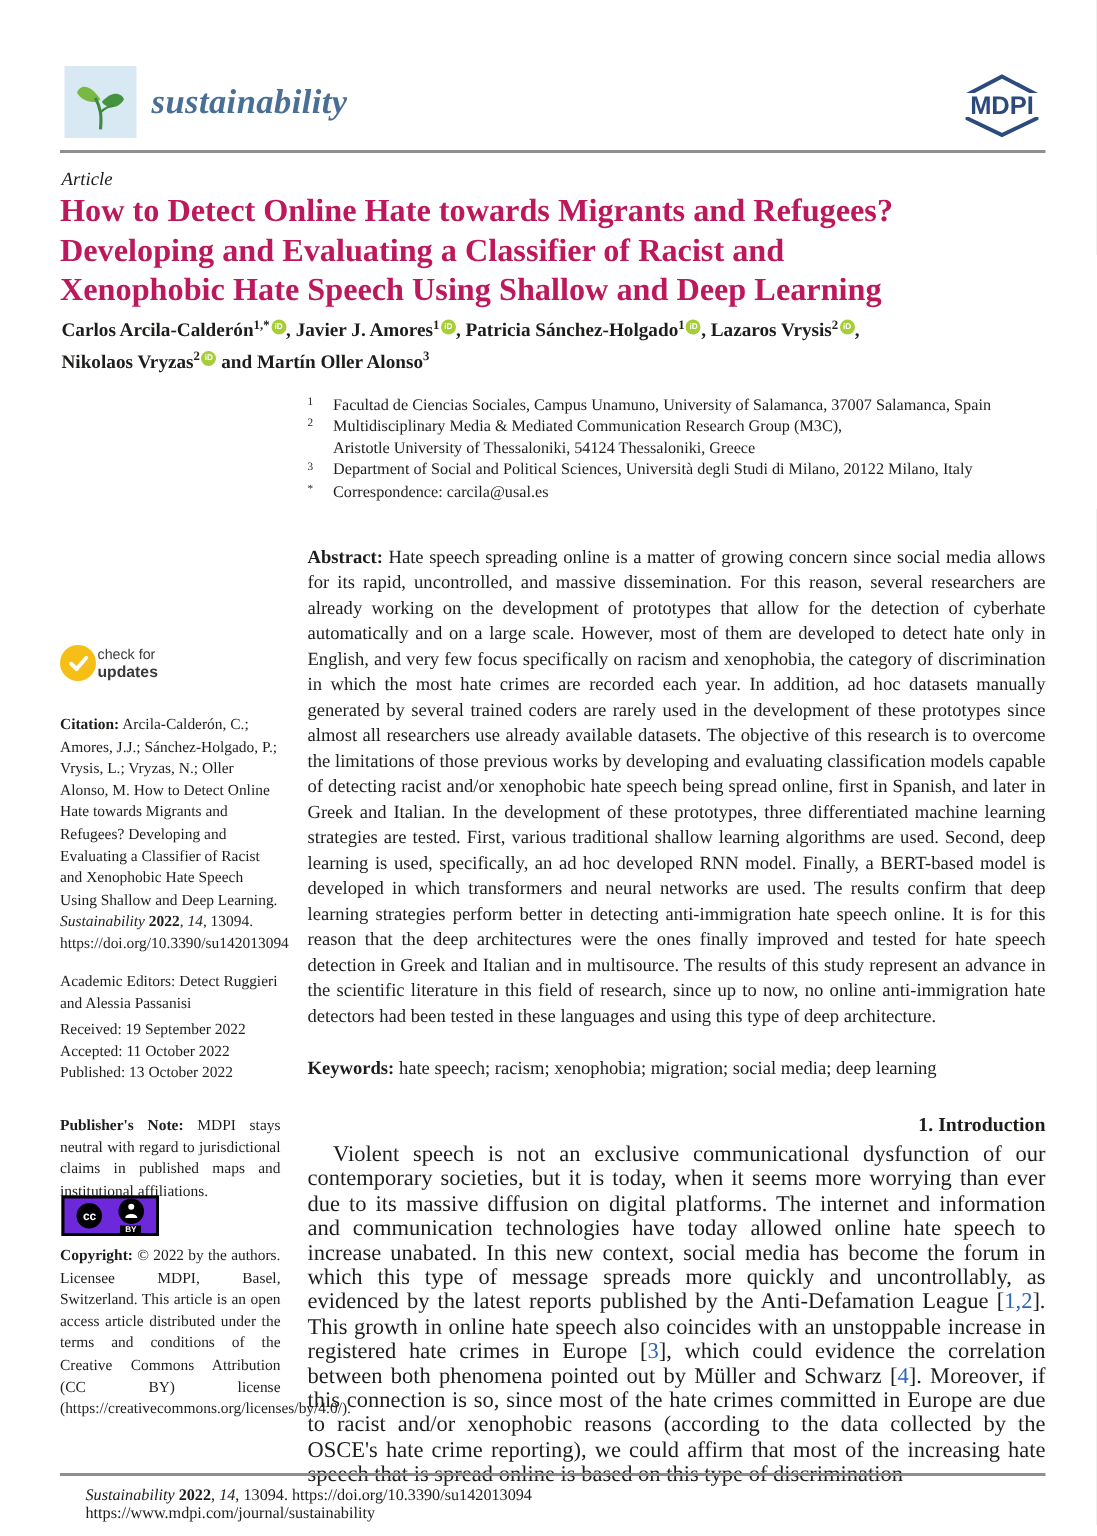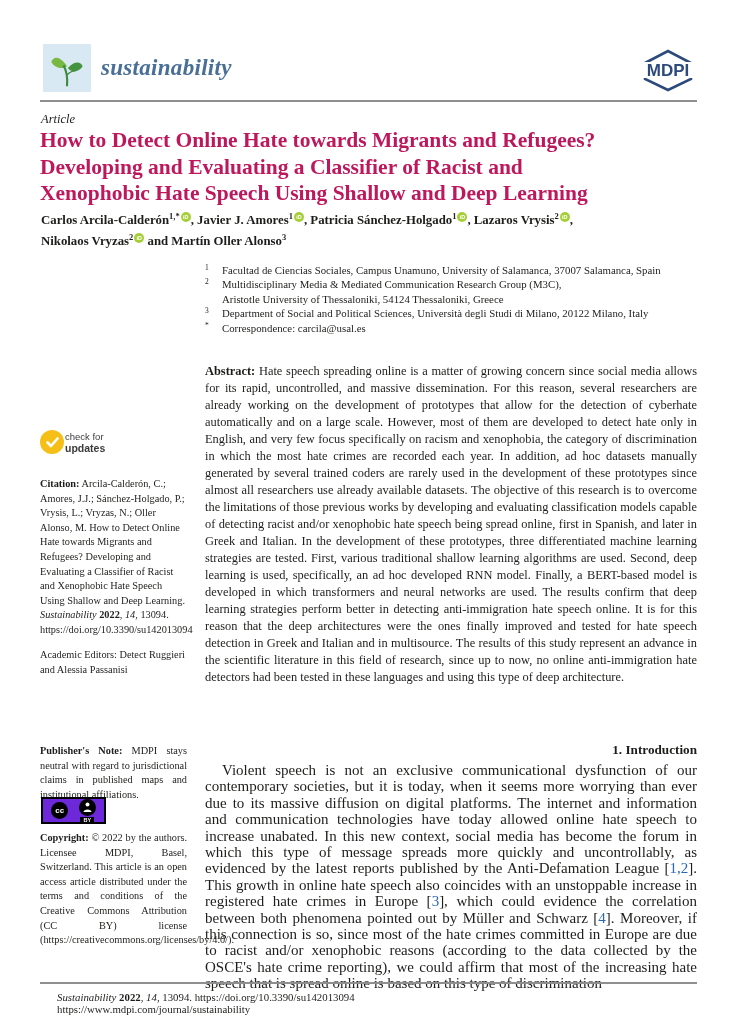--- a/index.html
+++ b/index.html
@@ -122,39 +122,47 @@
     <div class="affil-row">
       <span class="affil-marker">*</span>
       <span class="affil-text">Correspondence: carcila@usal.es</span>
     </div>
   </div>
 
   <div class="abstract">
     <span class="bold">Abstract:</span><span> Hate speech spreading online is a matter of growing concern since social media allows for its rapid, uncontrolled, and massive dissemination. For this reason, several researchers are already working on the development of prototypes that allow for the detection of cyberhate automatically and on a large scale. However, most of them are developed to detect hate only in English, and very few focus specifically on racism and xenophobia, the category of discrimination in which the most hate crimes are recorded each year. In addition, ad hoc datasets manually generated by several trained coders are rarely used in the development of these prototypes since almost all researchers use already available datasets. The objective of this research is to overcome the limitations of those previous works by developing and evaluating classification models capable of detecting racist and/or xenophobic hate speech being spread online, first in Spanish, and later in Greek and Italian. In the development of these prototypes, three differentiated machine learning strategies are tested. First, various traditional shallow learning algorithms are used. Second, deep learning is used, specifically, an ad hoc developed RNN model. Finally, a BERT-based model is developed in which transformers and neural networks are used. The results confirm that deep learning strategies perform better in detecting anti-immigration hate speech online. It is for this reason that the deep architectures were the ones finally improved and tested for hate speech detection in Greek and Italian and in multisource. The results of this study represent an advance in the scientific literature in this field of research, since up to now, no online anti-immigration hate detectors had been tested in these languages and using this type of deep architecture.</span>
   </div>
 
+  <div class="keywords">
+    <span class="bold">Keywords:</span><span> hate speech; racism; xenophobia; migration; social media; deep learning</span>
+  </div>
 
   <div class="sidebar-block check-badge">
     <span class="check-circle">
       <svg width="13" height="11" viewBox="0 0 13 11">
           <path d="M1.5,5.5 L5,9 L11.5,1.5" fill="none" stroke="#ffffff" stroke-width="2.6" stroke-linecap="round" stroke-linejoin="round"></path>
         </svg>
     </span>
     <span class="check-text">
       <span>check for</span><br>
       <span class="u">updates</span>
     </span>
   </div>
 
   <div class="sidebar-block citation-block">
     <span class="bold">Citation:</span><span> Arcila-Calderón, C.; Amores, J.J.; Sánchez-Holgado, P.; Vrysis, L.; Vryzas, N.; Oller Alonso, M. How to Detect Online Hate towards Migrants and Refugees? Developing and Evaluating a Classifier of Racist and Xenophobic Hate Speech Using Shallow and Deep Learning. </span><span class="ital">Sustainability</span><span class="bold"> 2022</span><span>, </span><span class="ital">14</span><span>, 13094. https://doi.org/10.3390/su142013094</span>
   </div>
 
   <div class="sidebar-block ae-block">Academic Editors: Detect Ruggieri and Alessia Passanisi</div>
 
+  <div class="sidebar-block dates-block">
+    <div>Received: 19 September 2022</div>
+    <div>Accepted: 11 October 2022</div>
+    <div>Published: 13 October 2022</div>
+  </div>
 
   <div class="sidebar-block pubnote-block">
     <span class="bold">Publisher's Note:</span><span> MDPI stays neutral with regard to jurisdictional claims in published maps and institutional affiliations.</span>
   </div>
 
   <div class="cc-badge">
     <span class="cc-circle">cc</span>
     <span class="by-wrap">
       <span class="cc-circle">
         <svg width="17" height="17" viewBox="0 0 17 17">

